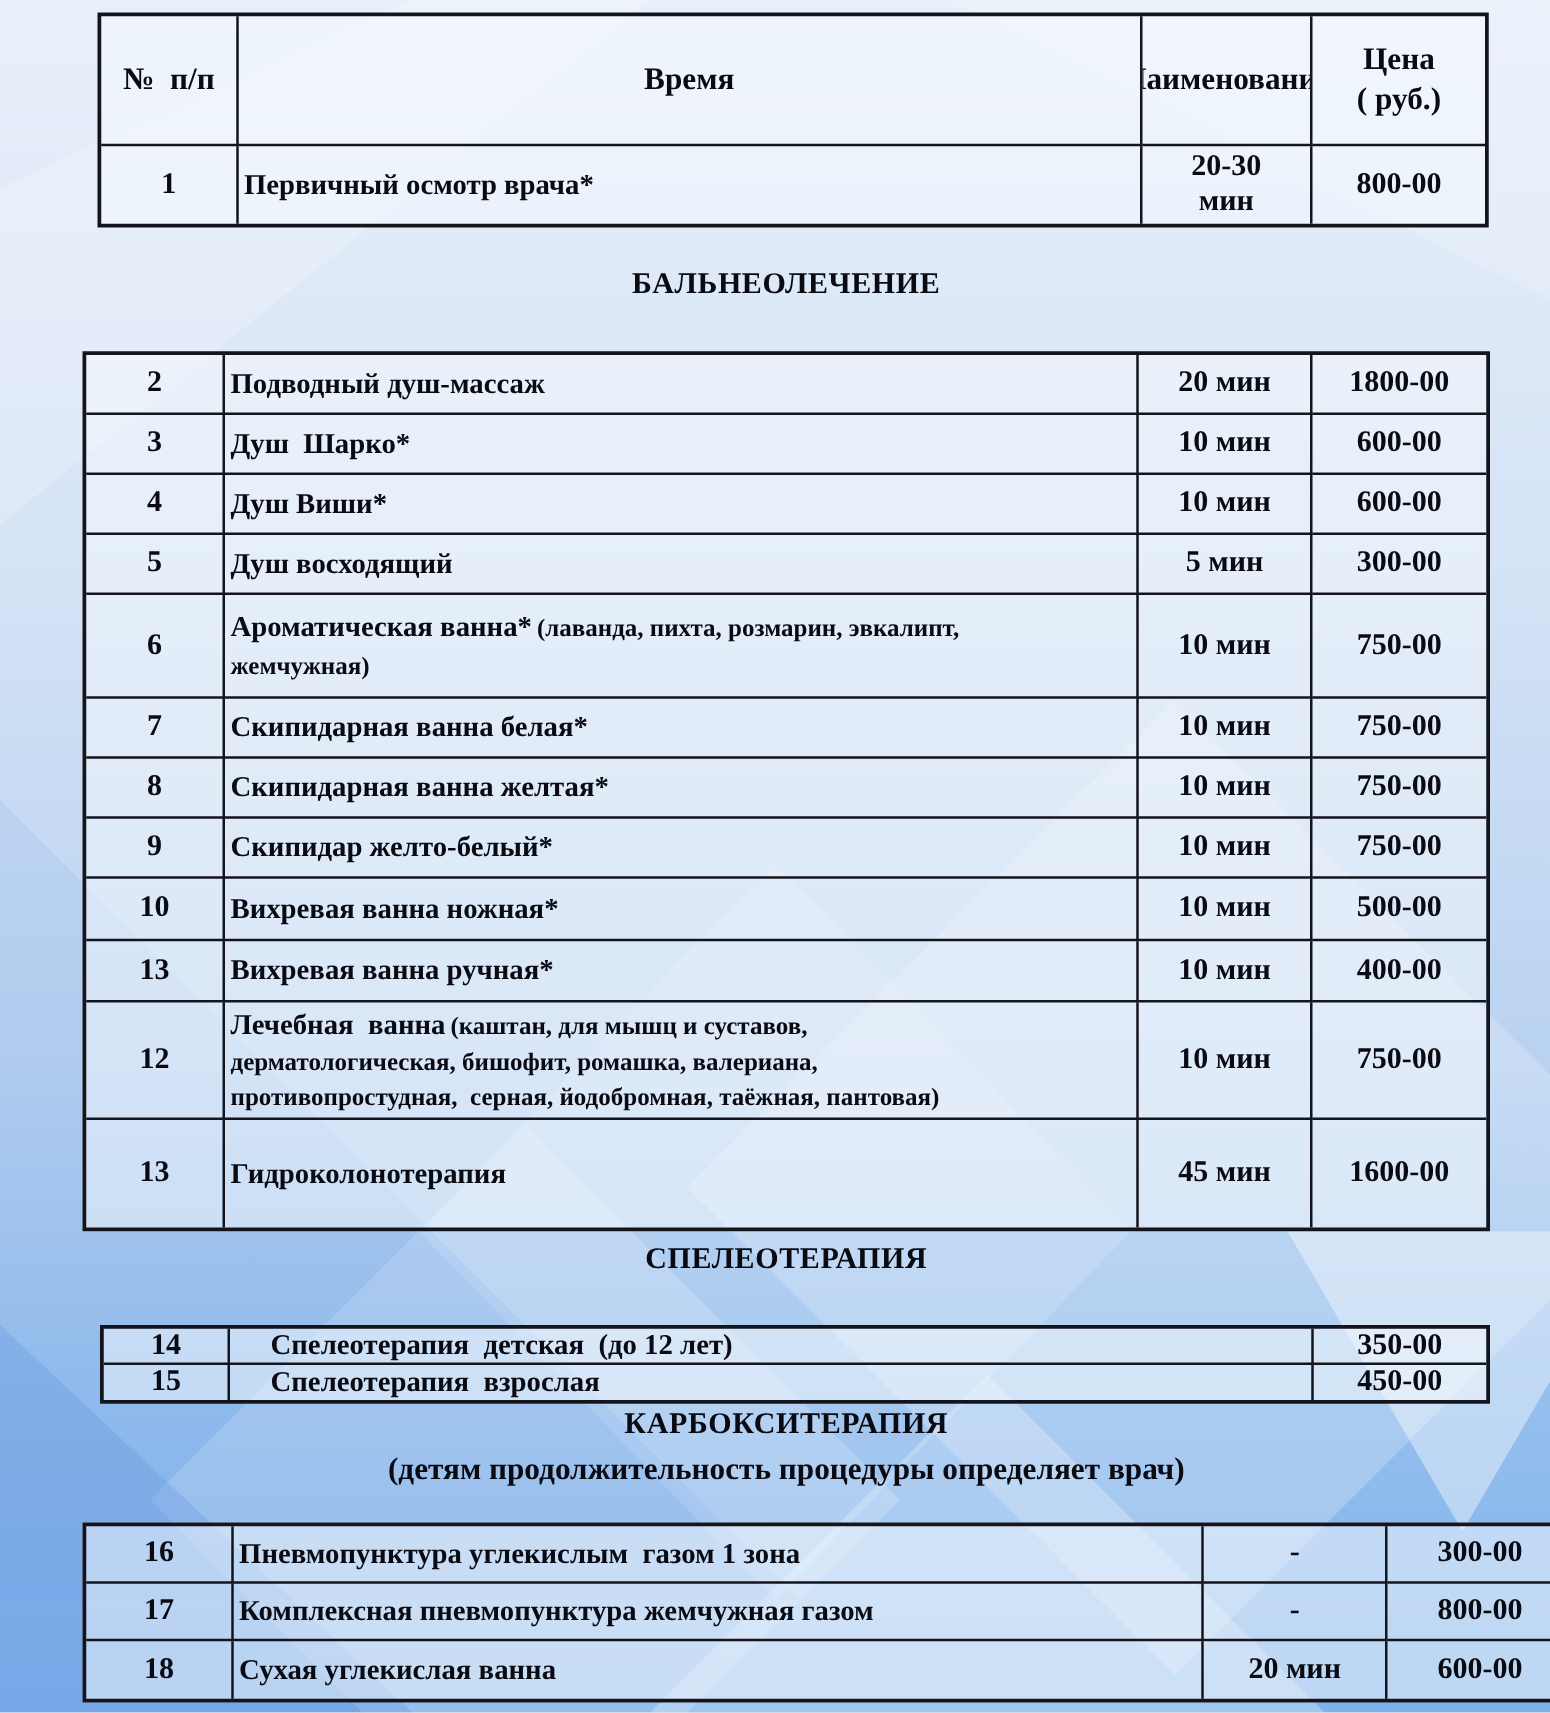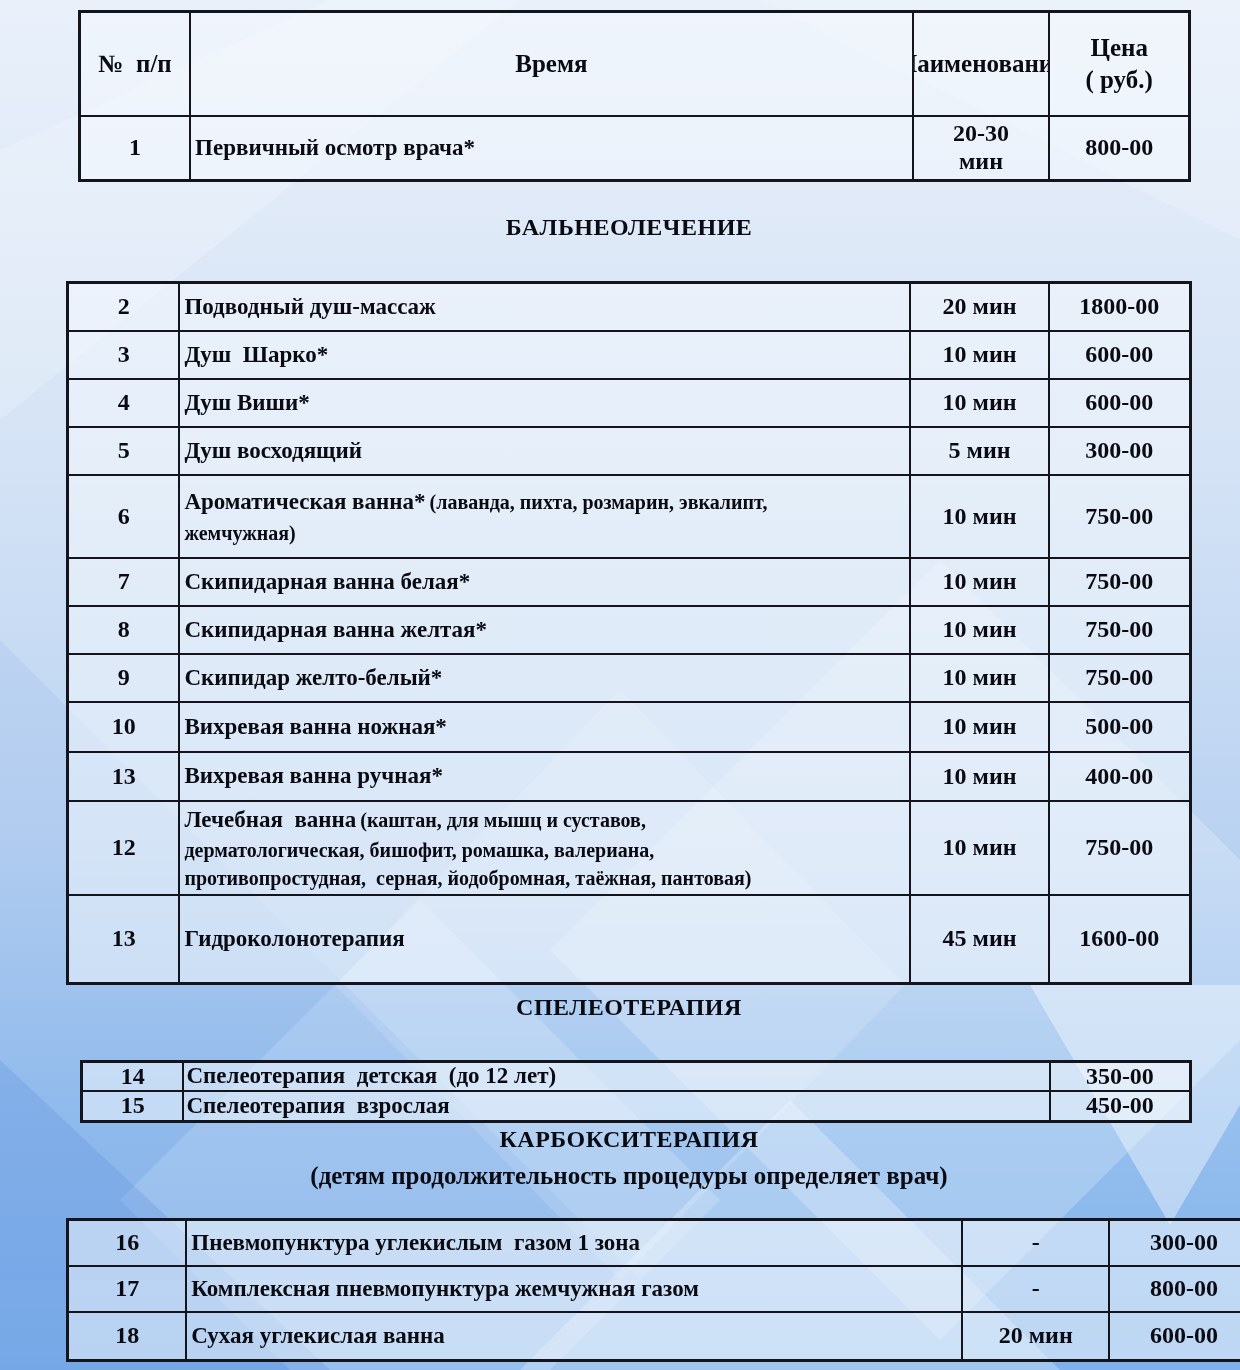--- a/index.html
+++ b/index.html
@@ -20,21 +20,21 @@
   .t4 > div:nth-last-child(-n+4){border-bottom:none;}
   .t3 > div:nth-child(3n){border-right:none;}
   .t3 > div:nth-last-child(-n+3){border-bottom:none;}
   .tx{white-space:pre-wrap;}
   .hdr .tx{font-size:25px;line-height:1.3;text-align:center;}
   .num .tx,.time .tx,.price .tx{font-size:24px;line-height:1.15;text-align:center;}
   .cell.name{justify-content:flex-start;padding:3px 4px;}
   .nm{line-height:1.4;text-align:left;}
   .name .tx{font-size:23px;}
   .tx.detail{font-size:20px;}
-  .t3 .cell.name{padding:0 2px;}
+  .t3 .cell.name{padding:0 32px;}
   .t3 .nm{line-height:1.05;}
   .sec-title{
     position:absolute;left:66px;width:1126px;text-align:center;
     font-size:24px;letter-spacing:0.5px;
   }
   .sec-sub{position:absolute;left:66px;width:1126px;text-align:center;font-size:25px;}
 </style>
 </head>
 <body>
 

